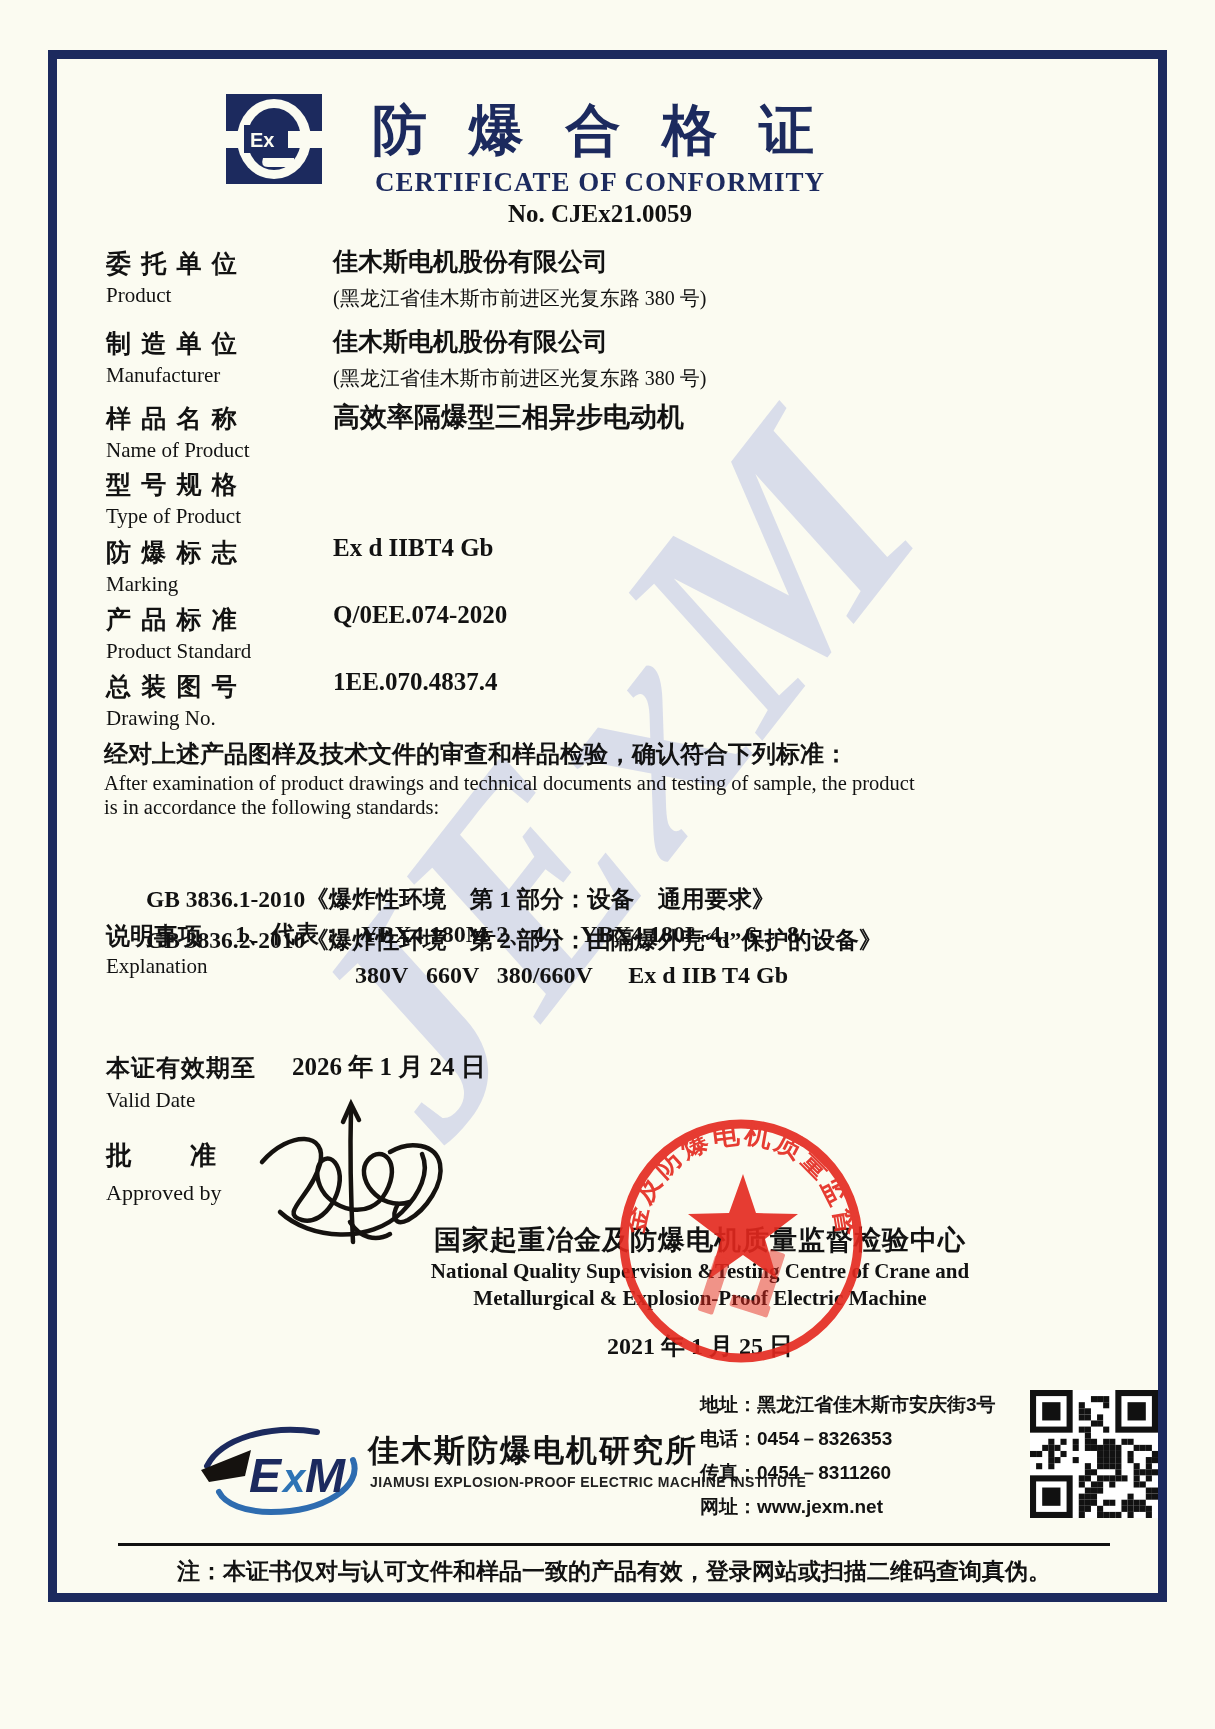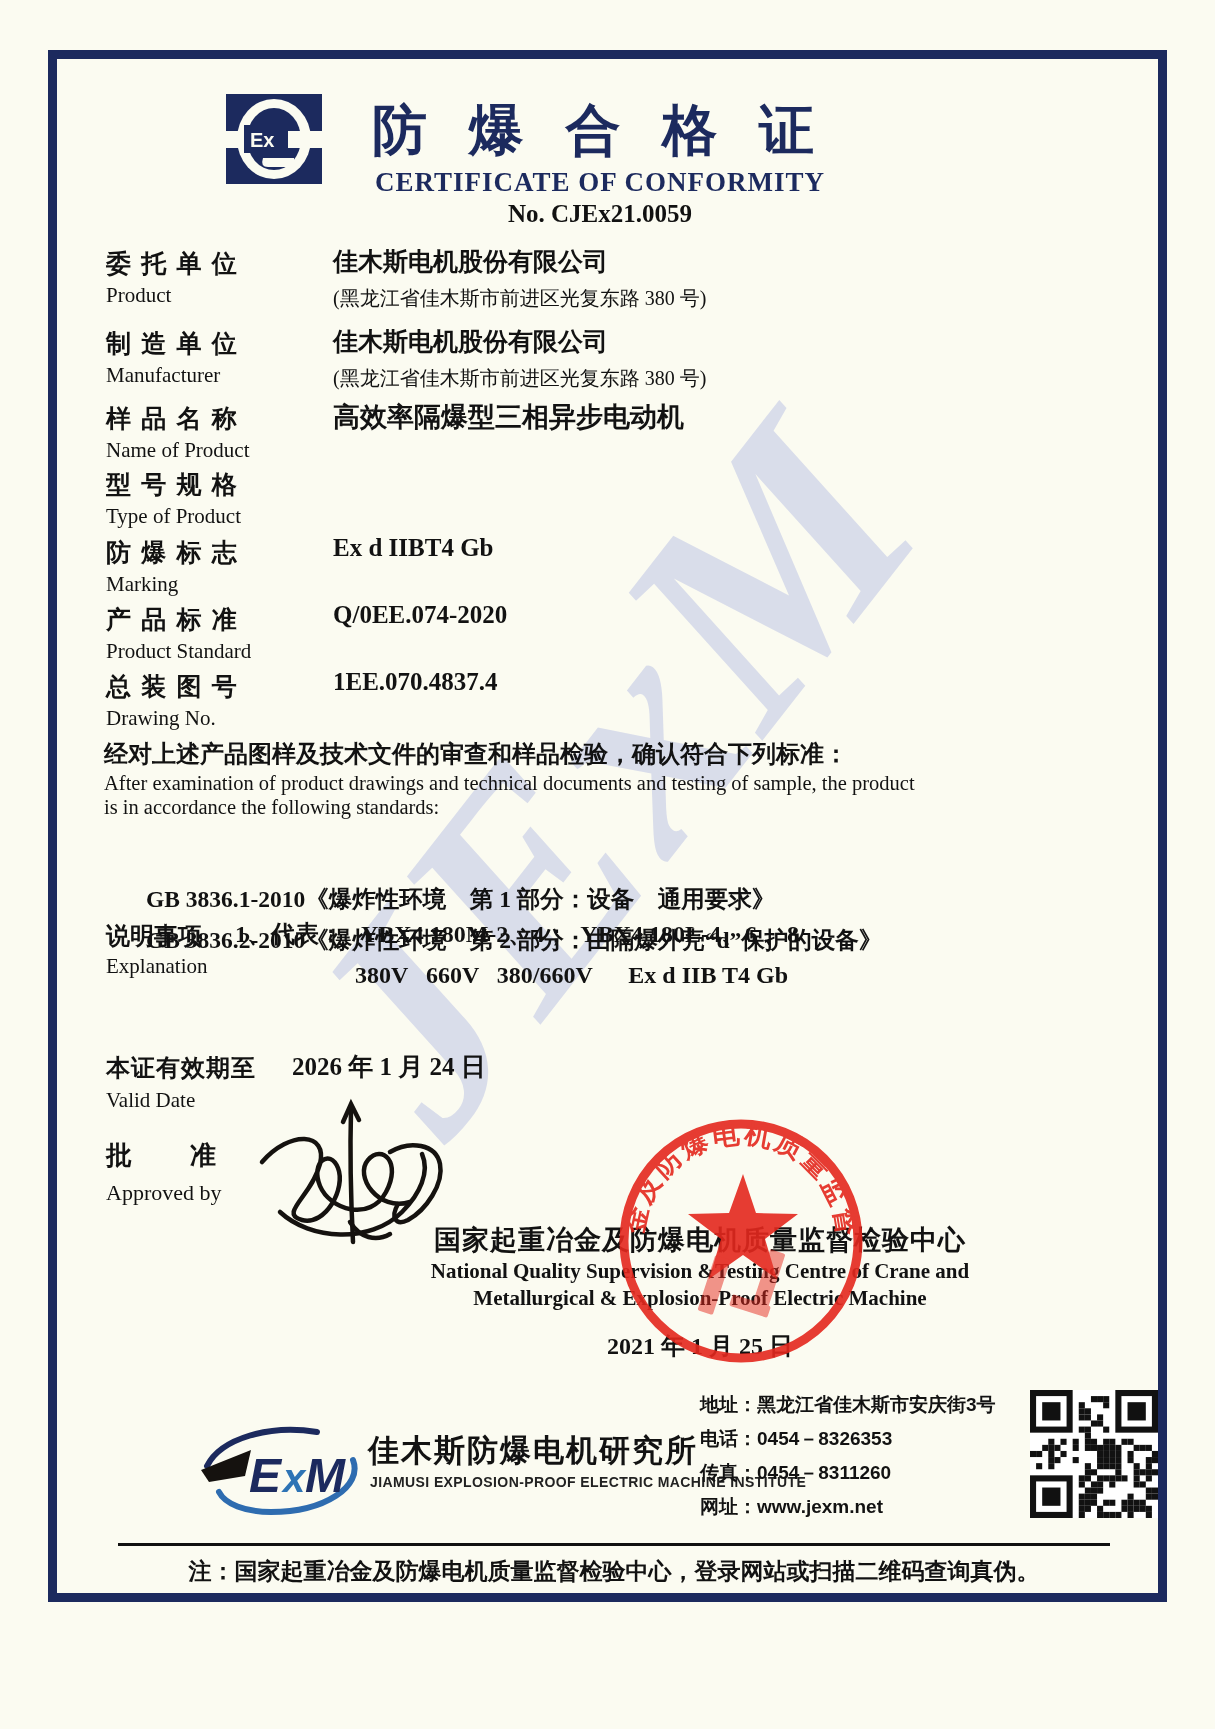--- a/index.html
+++ b/index.html
@@ -285,15 +285,15 @@
       <rect x="12.19047619047619" y="12.19047619047619" width="18.285714285714285" height="18.285714285714285" fill="#111"></rect>
       <rect x="85.33333333333333" y="0" width="42.666666666666664" height="42.666666666666664" fill="#111"></rect>
       <rect x="91.42857142857142" y="6.095238095238095" width="30.476190476190474" height="30.476190476190474" fill="#fff"></rect>
       <rect x="97.52380952380952" y="12.19047619047619" width="18.285714285714285" height="18.285714285714285" fill="#111"></rect>
       <rect x="0" y="85.33333333333333" width="42.666666666666664" height="42.666666666666664" fill="#111"></rect>
       <rect x="6.095238095238095" y="91.42857142857142" width="30.476190476190474" height="30.476190476190474" fill="#fff"></rect>
       <rect x="12.19047619047619" y="97.52380952380952" width="18.285714285714285" height="18.285714285714285" fill="#111"></rect>
     </svg>
 
   <div class="abs z2 rule"></div>
-  <div class="abs z2 footnote">注：国家起重冶金及防爆电机质量监督检验中心，登录网站或扫描二维码查询真伪。</div>
+  <div class="abs z2 footnote">注：本证书仅对与认可文件和样品一致的产品有效，登录网站或扫描二维码查询真伪。</div>
 
 </div>
 
 </body></html>

